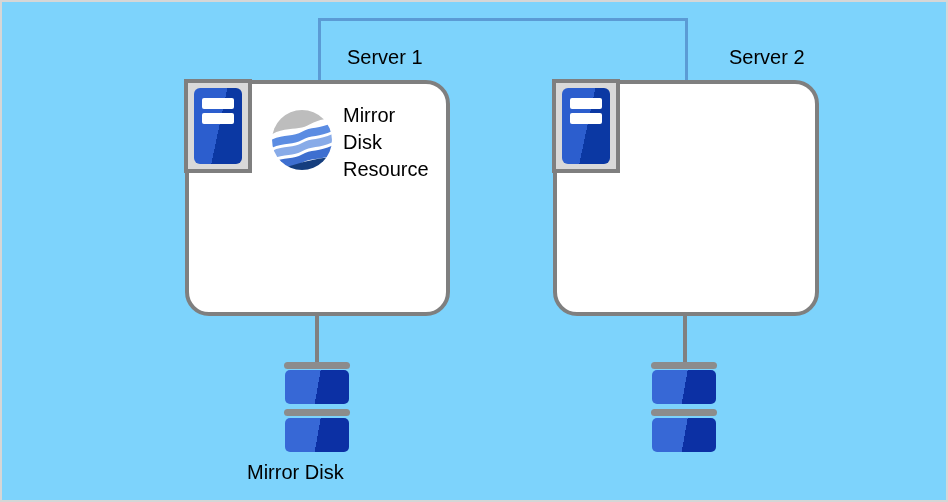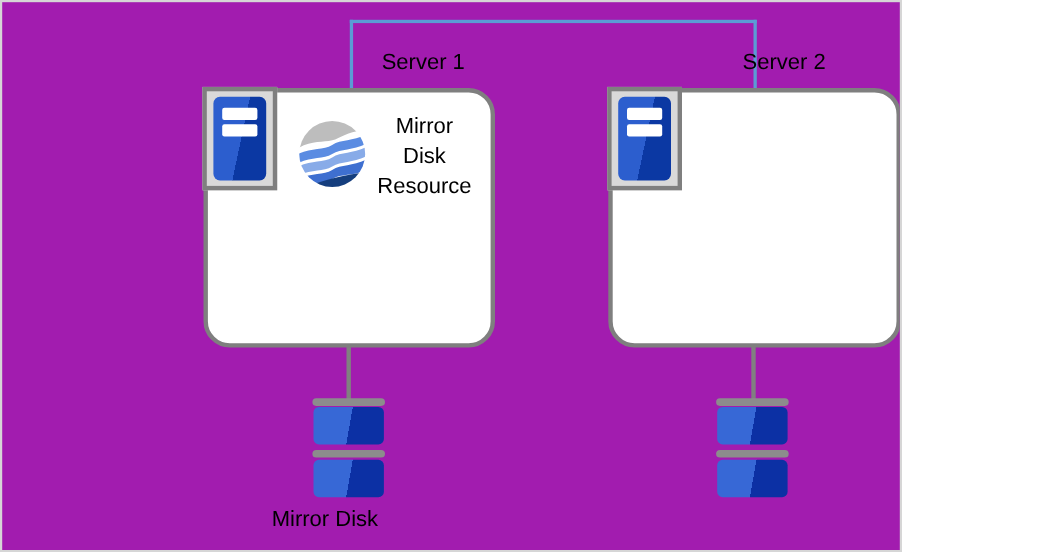--- a/index.html
+++ b/index.html
@@ -1,23 +1,23 @@
 <!DOCTYPE html>
 <html><head>
 <meta charset="utf-8">
 <style>
   * { margin: 0; padding: 0; box-sizing: border-box; }
   html, body { background: #fff; }
   body { font-family: "Liberation Sans", sans-serif; color: #000; }
 
   .canvas {
     position: relative;
-    width: 820px;
+    width: 948px;
     height: 502px;
-    background: #a21caf;
+    background: #7dd3fc;
     border: 2px solid #d6d6d6;
     overflow: hidden;
   }
 
   
   .connector {
     position: absolute;
     left: 316px; top: 16px;
     width: 370px; height: 62px;
     border: 3px solid #5b9bd5;
@@ -40,21 +40,21 @@
 
   .server-label {
     position: absolute;
     top: 44px;
     font-size: 20px;
     line-height: 23px;
     white-space: nowrap;
     z-index: 4;
   }
   .server-label.s1 { left: 345px; }
-  .server-label.s2 { left: 673px; }
+  .server-label.s2 { left: 727px; }
 
   
   .server-icon {
     position: absolute;
     top: 77px;
     width: 68px; height: 94px;
     background: #d9d9d9;
     border: 4px solid #7f7f7f;
     z-index: 3;
   }
@@ -85,21 +85,20 @@
     z-index: 4;
   }
 
   .resource-label {
     position: absolute;
     left: 341px; top: 100px;
     font-size: 20px;
     line-height: 27px;
     white-space: pre-line;
     z-index: 4;
-    text-align: center;
   }
 
   
   .stem {
     position: absolute;
     top: 312px;
     width: 4px; height: 50px;
     background: #808080;
     border-radius: 2px;
     z-index: 1;

